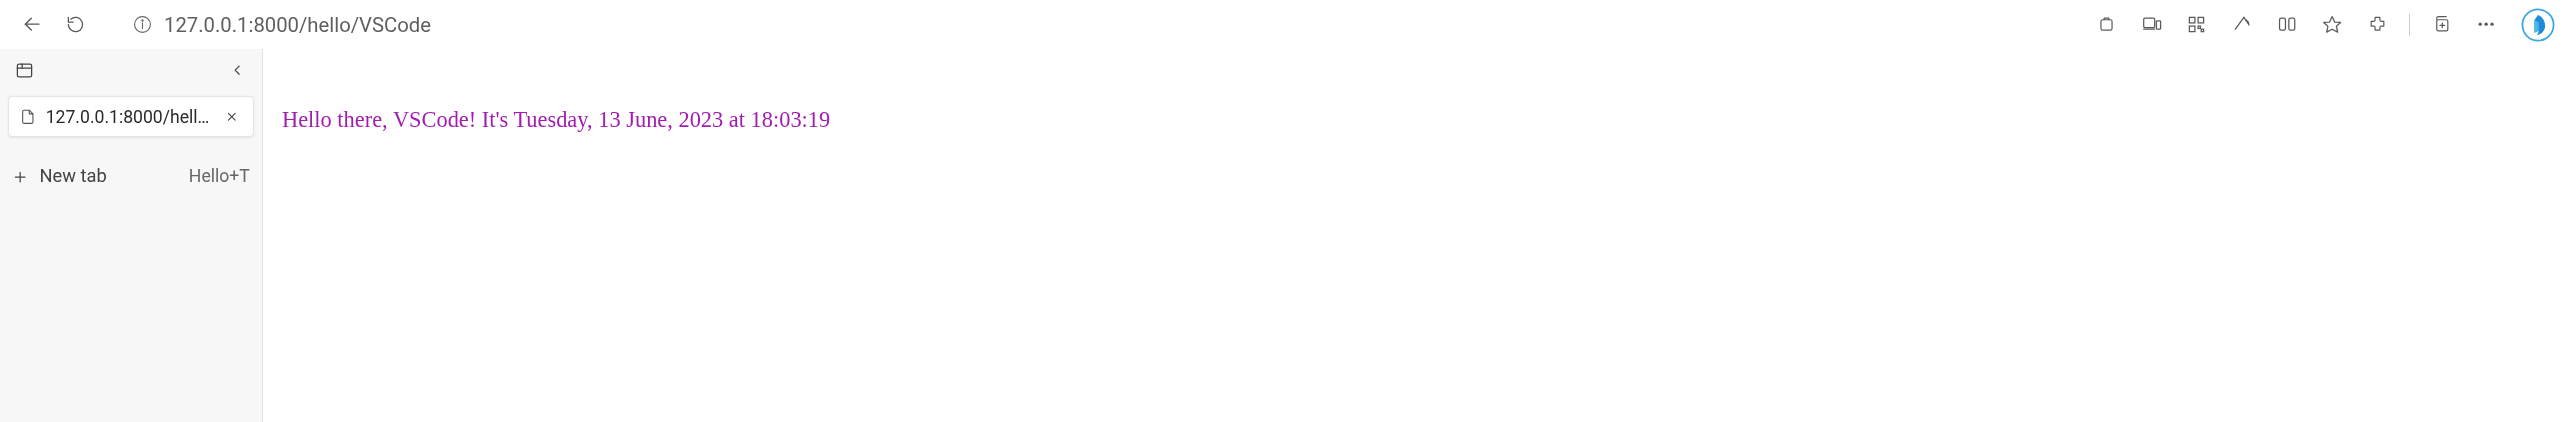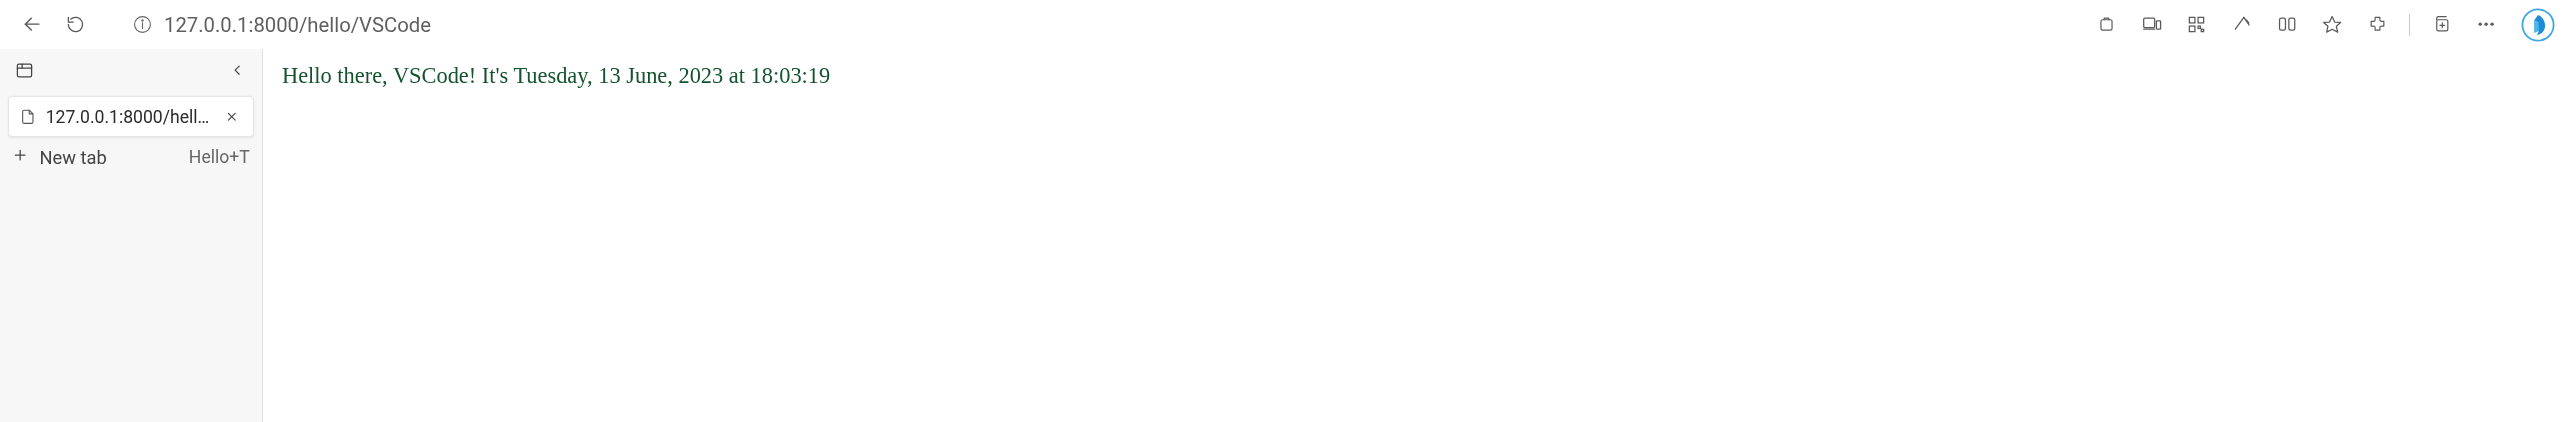--- a/index.html
+++ b/index.html
@@ -146,21 +146,21 @@
       height: 23px;
       display: flex;
       align-items: center;
       justify-content: center;
       color: #444;
       border-radius: 2px;
       cursor: pointer;
     }
     .new-tab-row {
       display: flex;
-      align-items: flex-start;
+      align-items: flex-end;
       height: 39px;
       padding: 0 12.2px;
       margin-top: 5.4px;
       gap: 11px;
       cursor: pointer;
       color: #444;
     }
     .new-tab-row .plus-icon {
       display: flex;
       align-items: center;
@@ -174,21 +174,22 @@
       color: #666;
     }
     .content {
       flex: 1;
       padding: 13.6px 19px;
       background: #ffffff;
     }
     .page-text {
       font-family: "Times New Roman", Times, serif;
       font-size: 22.4px;
-      color: #14532d;
+      color: #a21caf;
+      margin-top: 44px;
     }
     svg { display: block; }
   </style>
 </head>
 <body>
 
 <div class="browser-toolbar">
   <div class="nav-btn">
     <svg width="20.3" height="20.3" viewBox="0 0 24 24" fill="none" stroke="currentColor" stroke-width="1.6" stroke-linecap="round" stroke-linejoin="round">
         <line x1="20" y1="12" x2="4" y2="12"></line>

